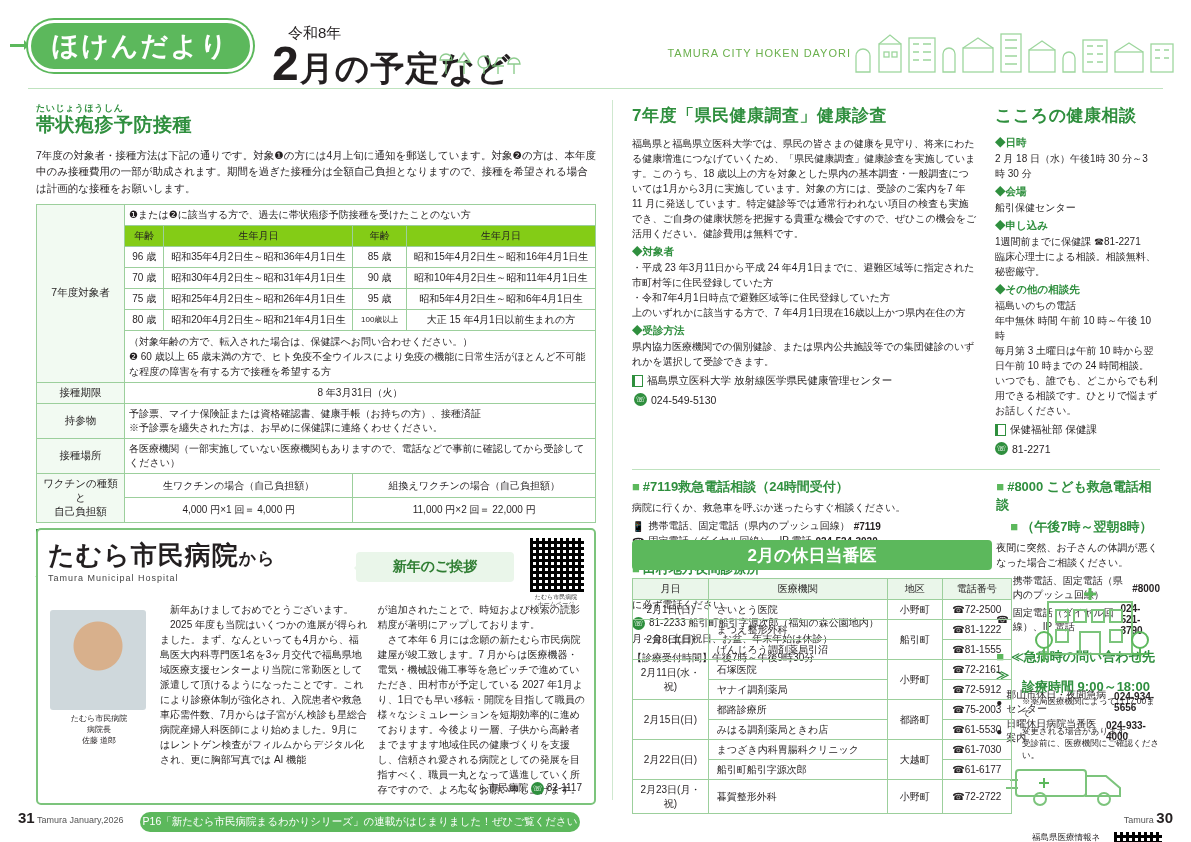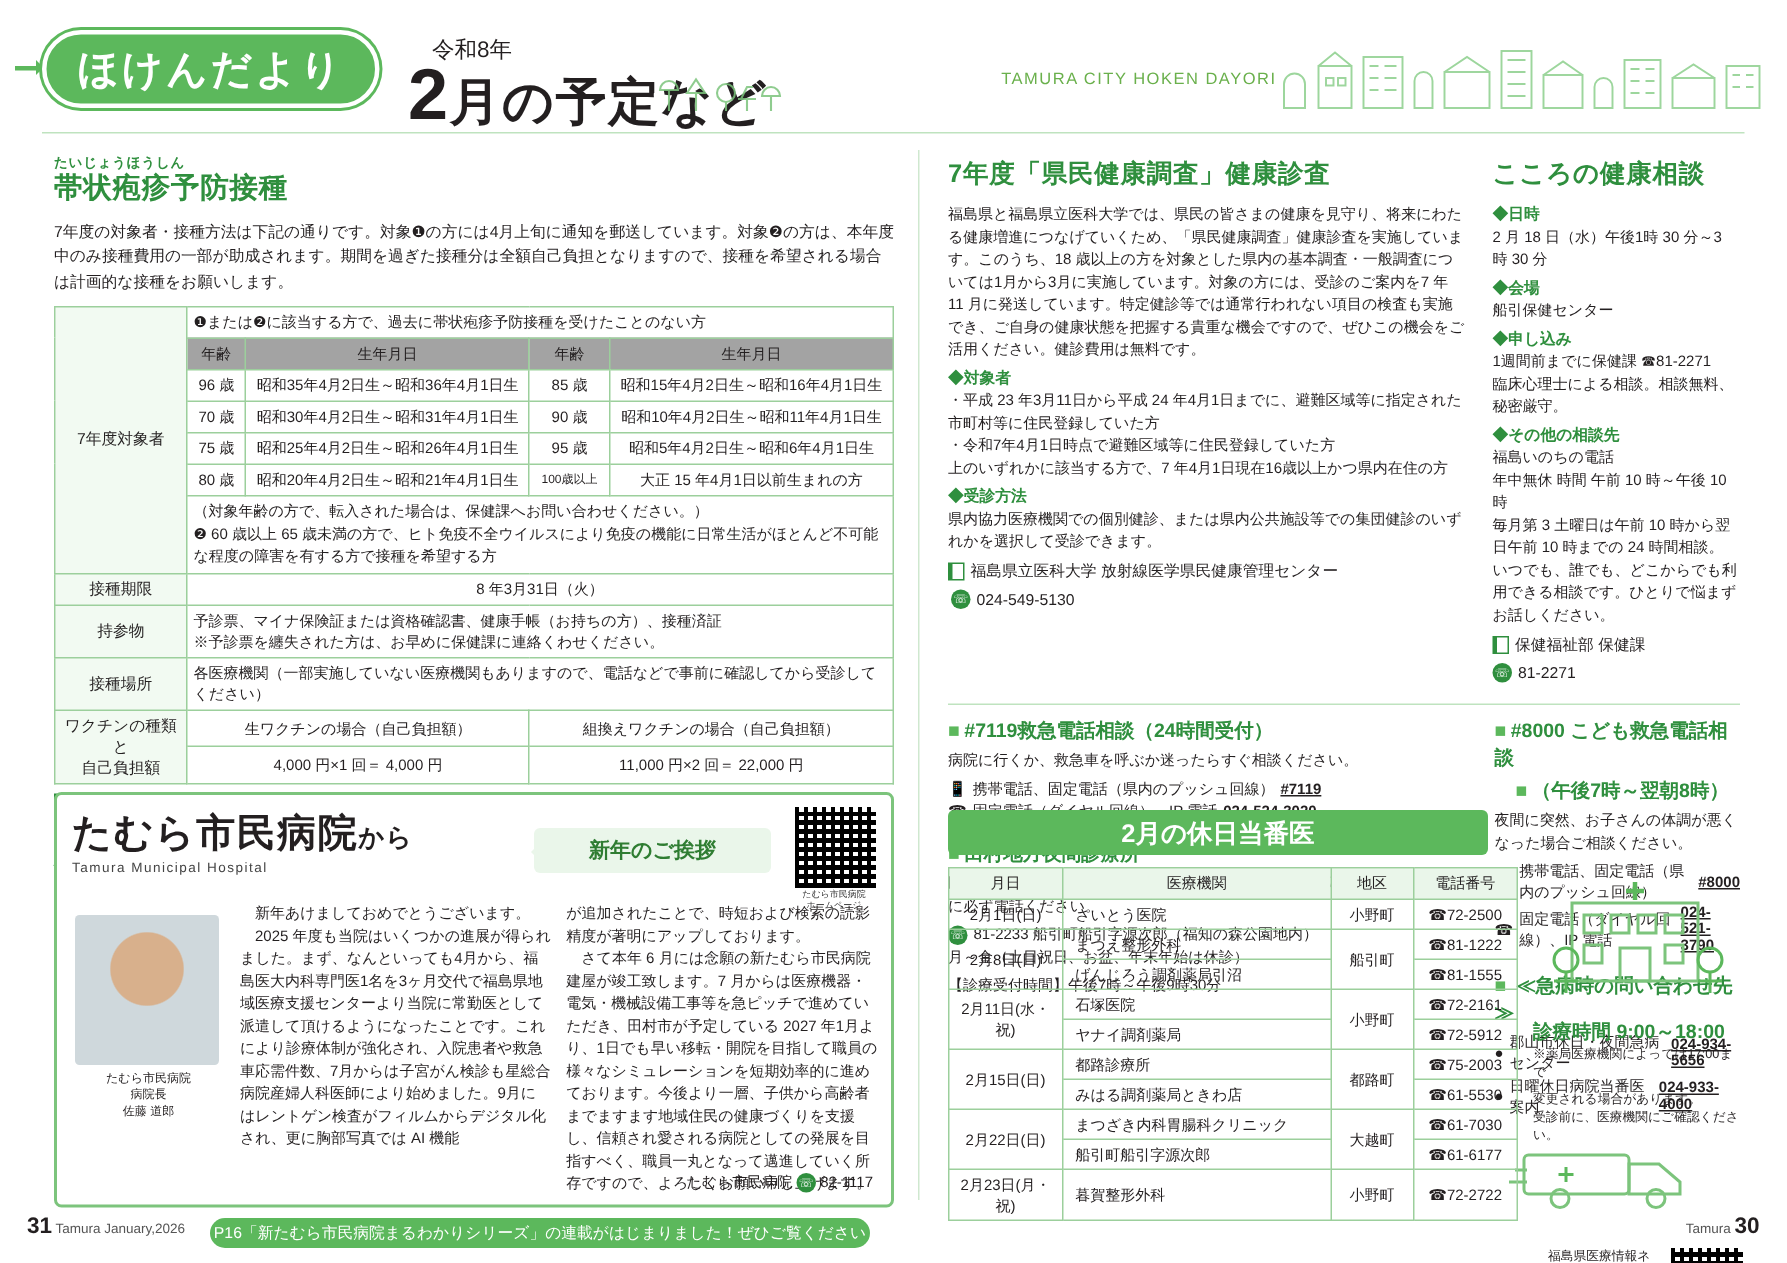--- a/index.html
+++ b/index.html
@@ -44,21 +44,21 @@
     letter-spacing:.5px;
   }
   h2.sec .ruby { font-size:9px; display:block; line-height:1; margin-bottom:-1px;}
   p.body { font-size:10.5px; line-height:1.55; margin:0 0 8px 0; }
 
   
   table.grid { border-collapse:collapse; width:100%; font-size:10px; }
   table.grid td, table.grid th {
     border:1px solid #9ccf9c; padding:3px 4px; vertical-align:middle;
   }
-  table.grid th { background:#a3a3a3; font-weight:normal; }
+  table.grid th { background:#84cc16; font-weight:normal; }
   .lbl-cell { background:#f2faf2; width:88px; text-align:center; font-size:10.5px;margin-top:25px; }
   .ctr { text-align:center; }
 
   .contact { font-size:10.5px; margin:5px 0 0 0; display:flex; align-items:center; gap:4px;}
   .icon-book { display:inline-block; width:11px; height:12px; border:1px solid #2f8f3e; border-left-width:3px; }
   .icon-tel {
     display:inline-block; width:13px;height:13px;border-radius:50%;
     background:#2f8f3e; color:#fff; font-size:8px; line-height:13px; text-align:center;
   }
 
@@ -102,21 +102,21 @@
   .r-left { width:345px; }
   .r-right { width:165px; }
   .r-right h2.sec, .r-left h2.sec { font-size:17px; }
   .mini { font-size:10px; line-height:1.5; margin:0 0 4px 0; }
   .dot-h { font-size:10.5px; font-weight:bold; color:#2f8f3e; margin:4px 0 1px; }
   .sq-h { font-size:13px; font-weight:bold; color:#2f8f3e; margin:0 0 4px 0;}
   .sq-h:before{content:"■"; color:#5cb85c; margin-right:3px;}
   .hline { border-top:1px solid #bfe3bf; margin:8px 0; }
 
   .tel-line { font-size:10px; display:flex; align-items:center; gap:4px; margin:1px 0;}
-  .tel-num { font-weight:bold;text-decoration:underline; }
+  .tel-num { font-weight:bold; }
 
   
   .duty-head {
     width:360px; height:30px; background:#5cb85c; color:#fff; border-radius:4px;
     display:flex; align-items:center; justify-content:center; font-size:17px; font-weight:bold;
     margin: 0 0 8px 0;
   }
   table.duty { border-collapse:collapse; font-size:10px; width:380px; }
   table.duty th { background:#eaf6ea; border:1px solid #9ccf9c; font-weight:normal; padding:3px; }
   table.duty td { border:1px solid #9ccf9c; padding:2.5px 4px; text-align:center; }

